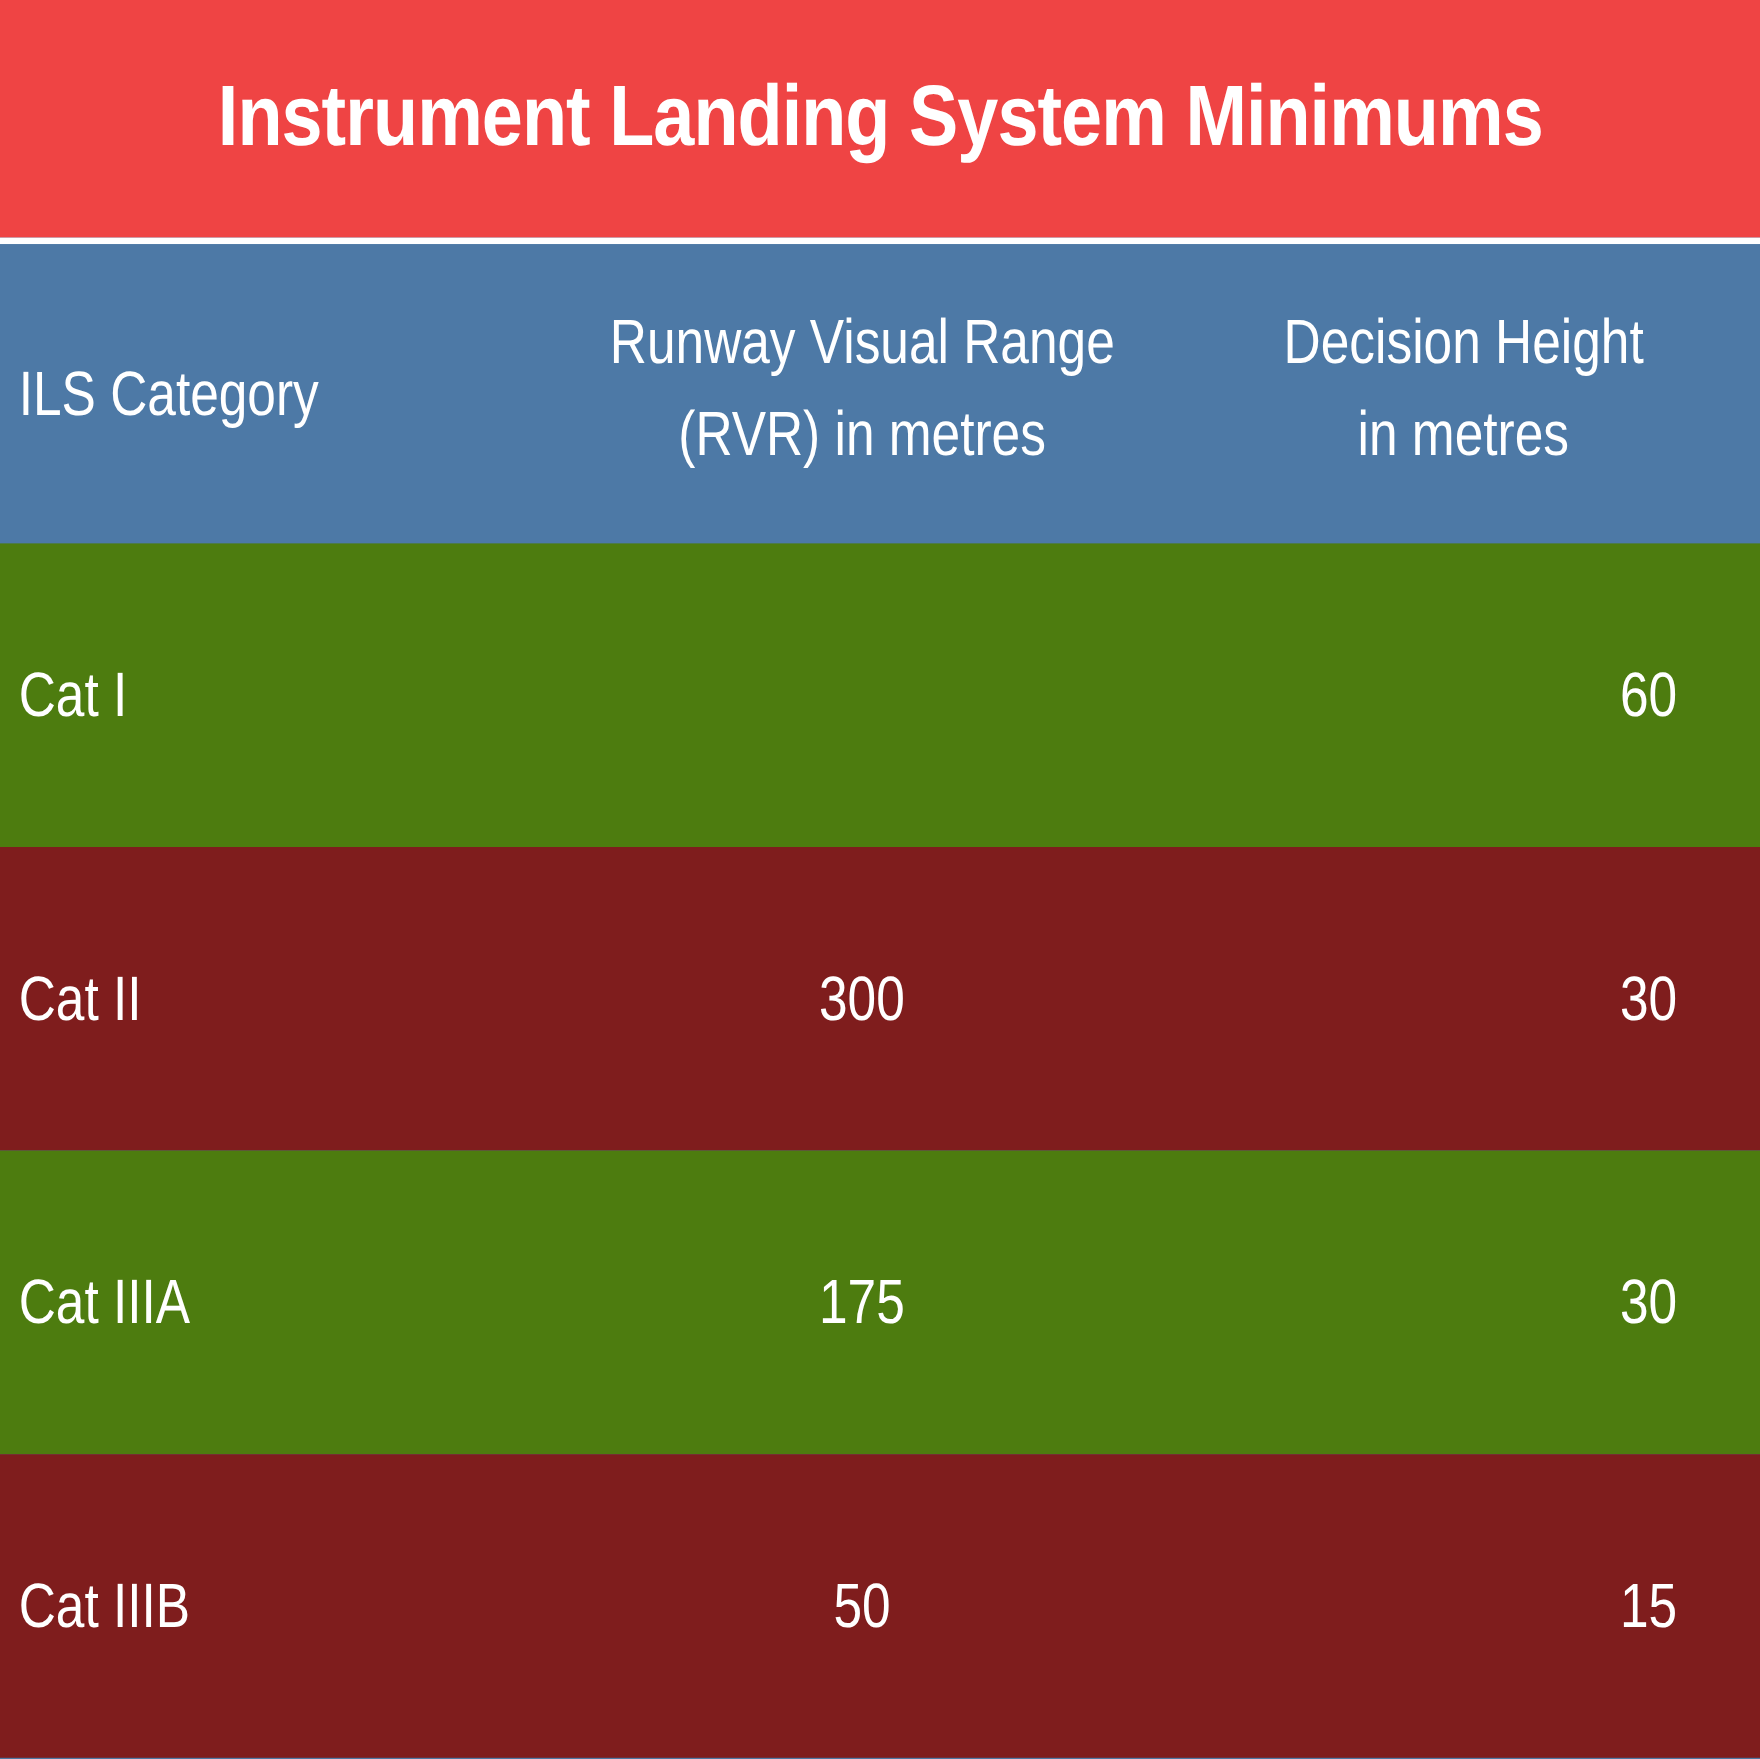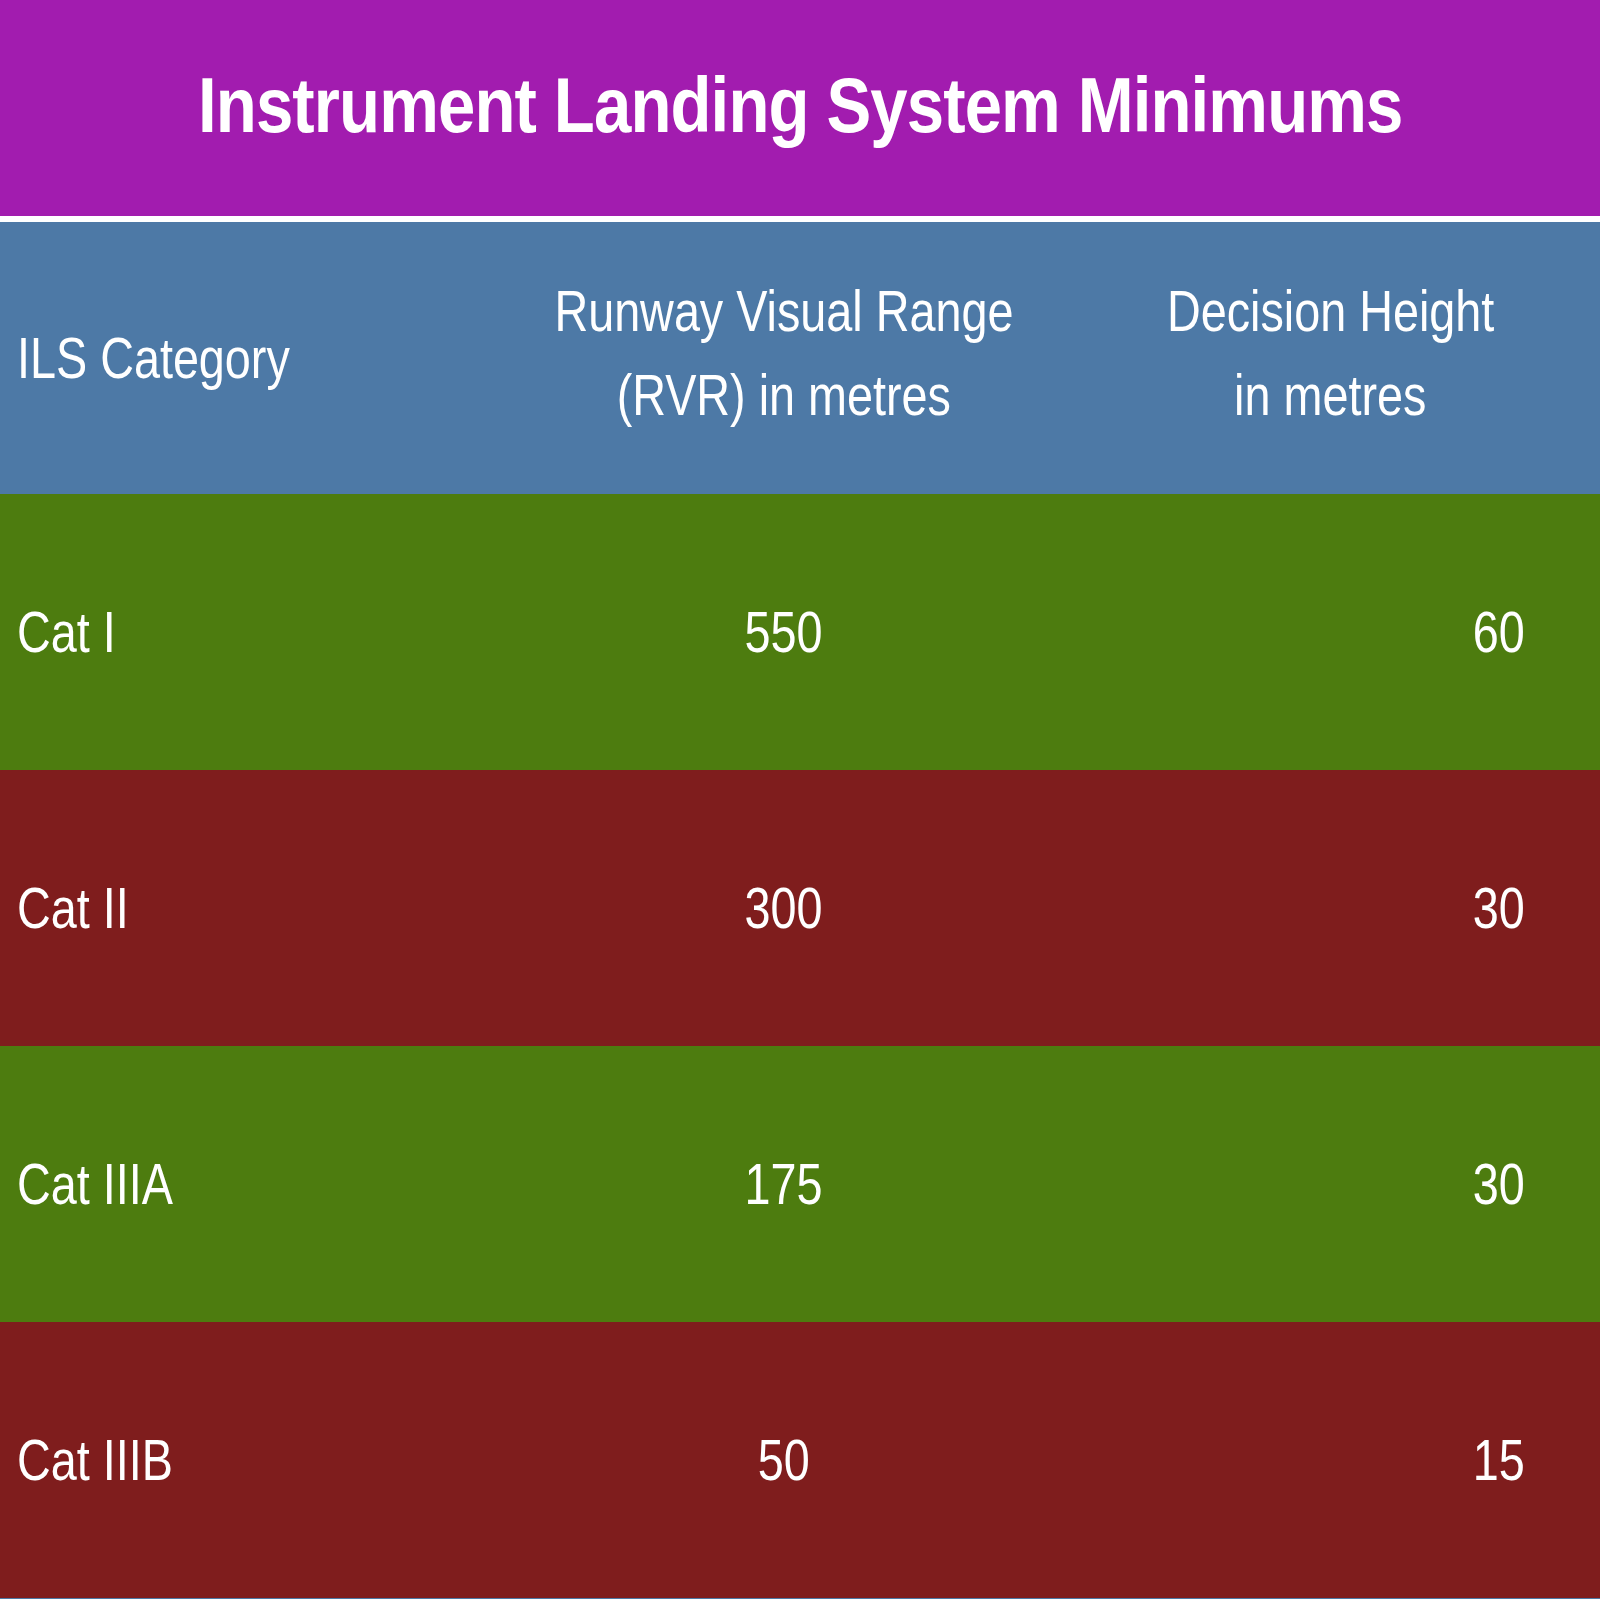--- a/index.html
+++ b/index.html
@@ -4,21 +4,21 @@
 <style>
   html, body { margin: 0; padding: 0; }
   body {
     width: 1600px; height: 1599px; overflow: hidden;
     background: #4d79a6;
     font-family: "Liberation Sans", sans-serif;
     color: #ffffff;
   }
   .title-bar {
     position: absolute; left: 0; top: 0; width: 1600px; height: 216px;
-    background: #a21caf;
+    background: #ef4444;
     display: flex; align-items: center; justify-content: center;
   }
   .title-text {
     font-size: 78px; font-weight: bold; letter-spacing: -1px;
     display: inline-block; transform: scaleX(0.86);
     margin-top: -6px;
   }
   .title-rule {
     position: absolute; left: 0; top: 216px; width: 1600px; height: 6px;
     background: #ffffff;
@@ -72,23 +72,20 @@
         <span class="txt">Decision Height</span>
         <span class="txt">in metres</span>
       </div>
     </div>
   </div>
 
   <div class="row data light">
     <div class="cell c1">
         <span class="txt">Cat I</span>
       </div>
-    <div class="cell c2">
-        <span class="txt">550</span>
-      </div>
     <div class="cell c3">
         <span class="txt">60</span>
       </div>
   </div>
 
   <div class="row data dark">
     <div class="cell c1">
         <span class="txt">Cat II</span>
       </div>
     <div class="cell c2">

